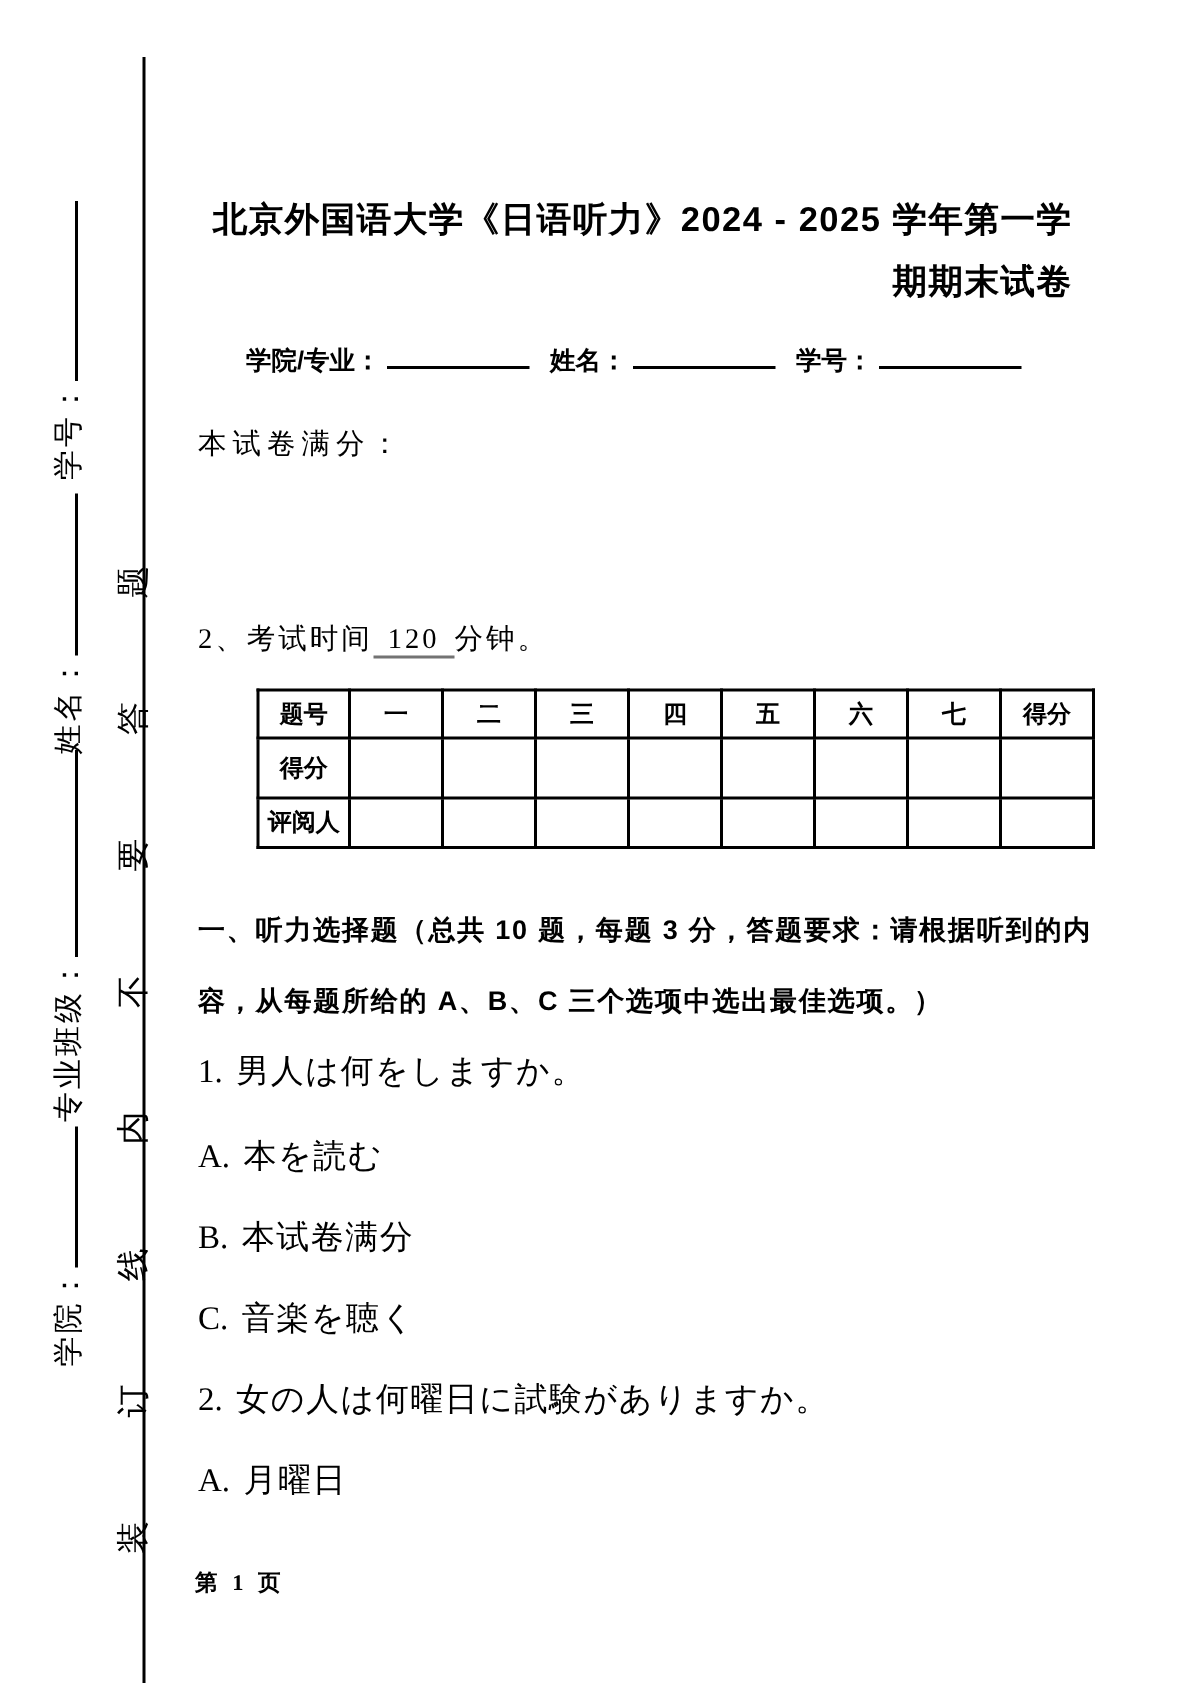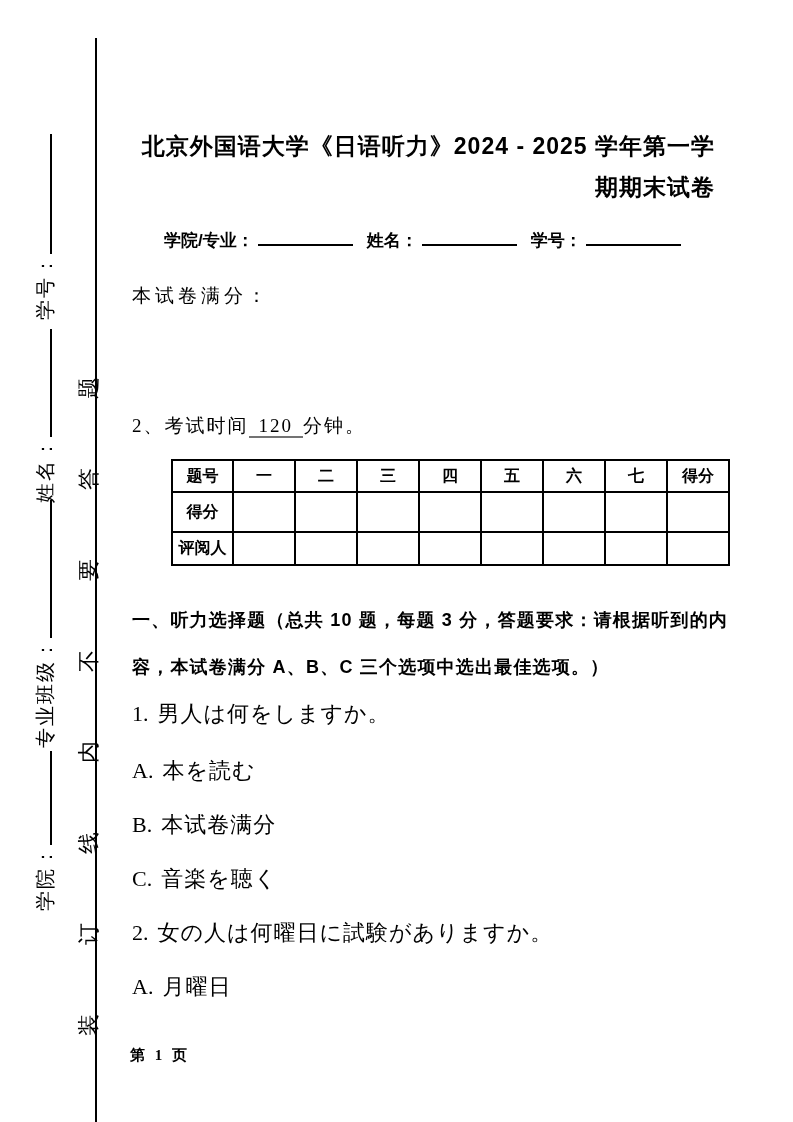--- a/index.html
+++ b/index.html
@@ -113,21 +113,21 @@
           <td></td>
       <td></td>
           <td></td>
       <td></td>
           <td></td>
     </tr>
   </tbody>
     </table>
 
   <div class="abs sec-heading" style="top:608px">一、听力选择题（总共 10 题，每题 3 分，答题要求：请根据听到的内</div>
-  <div class="abs sec-heading" style="top:655px">容，本试卷满分 A、B、C 三个选项中选出最佳选项。）</div>
+  <div class="abs sec-heading" style="top:655px">容，从每题所给的 A、B、C 三个选项中选出最佳选项。）</div>
 
   <div class="abs q-line" style="top:699px">
     <span class="q-key">1.</span><span>男人は何をしますか。</span>
   </div>
   <div class="abs q-line" style="top:756px">
     <span class="q-key">A.</span><span>本を読む</span>
   </div>
   <div class="abs q-line" style="top:810px">
     <span class="q-key">B.</span><span>本试卷满分</span>
   </div>

